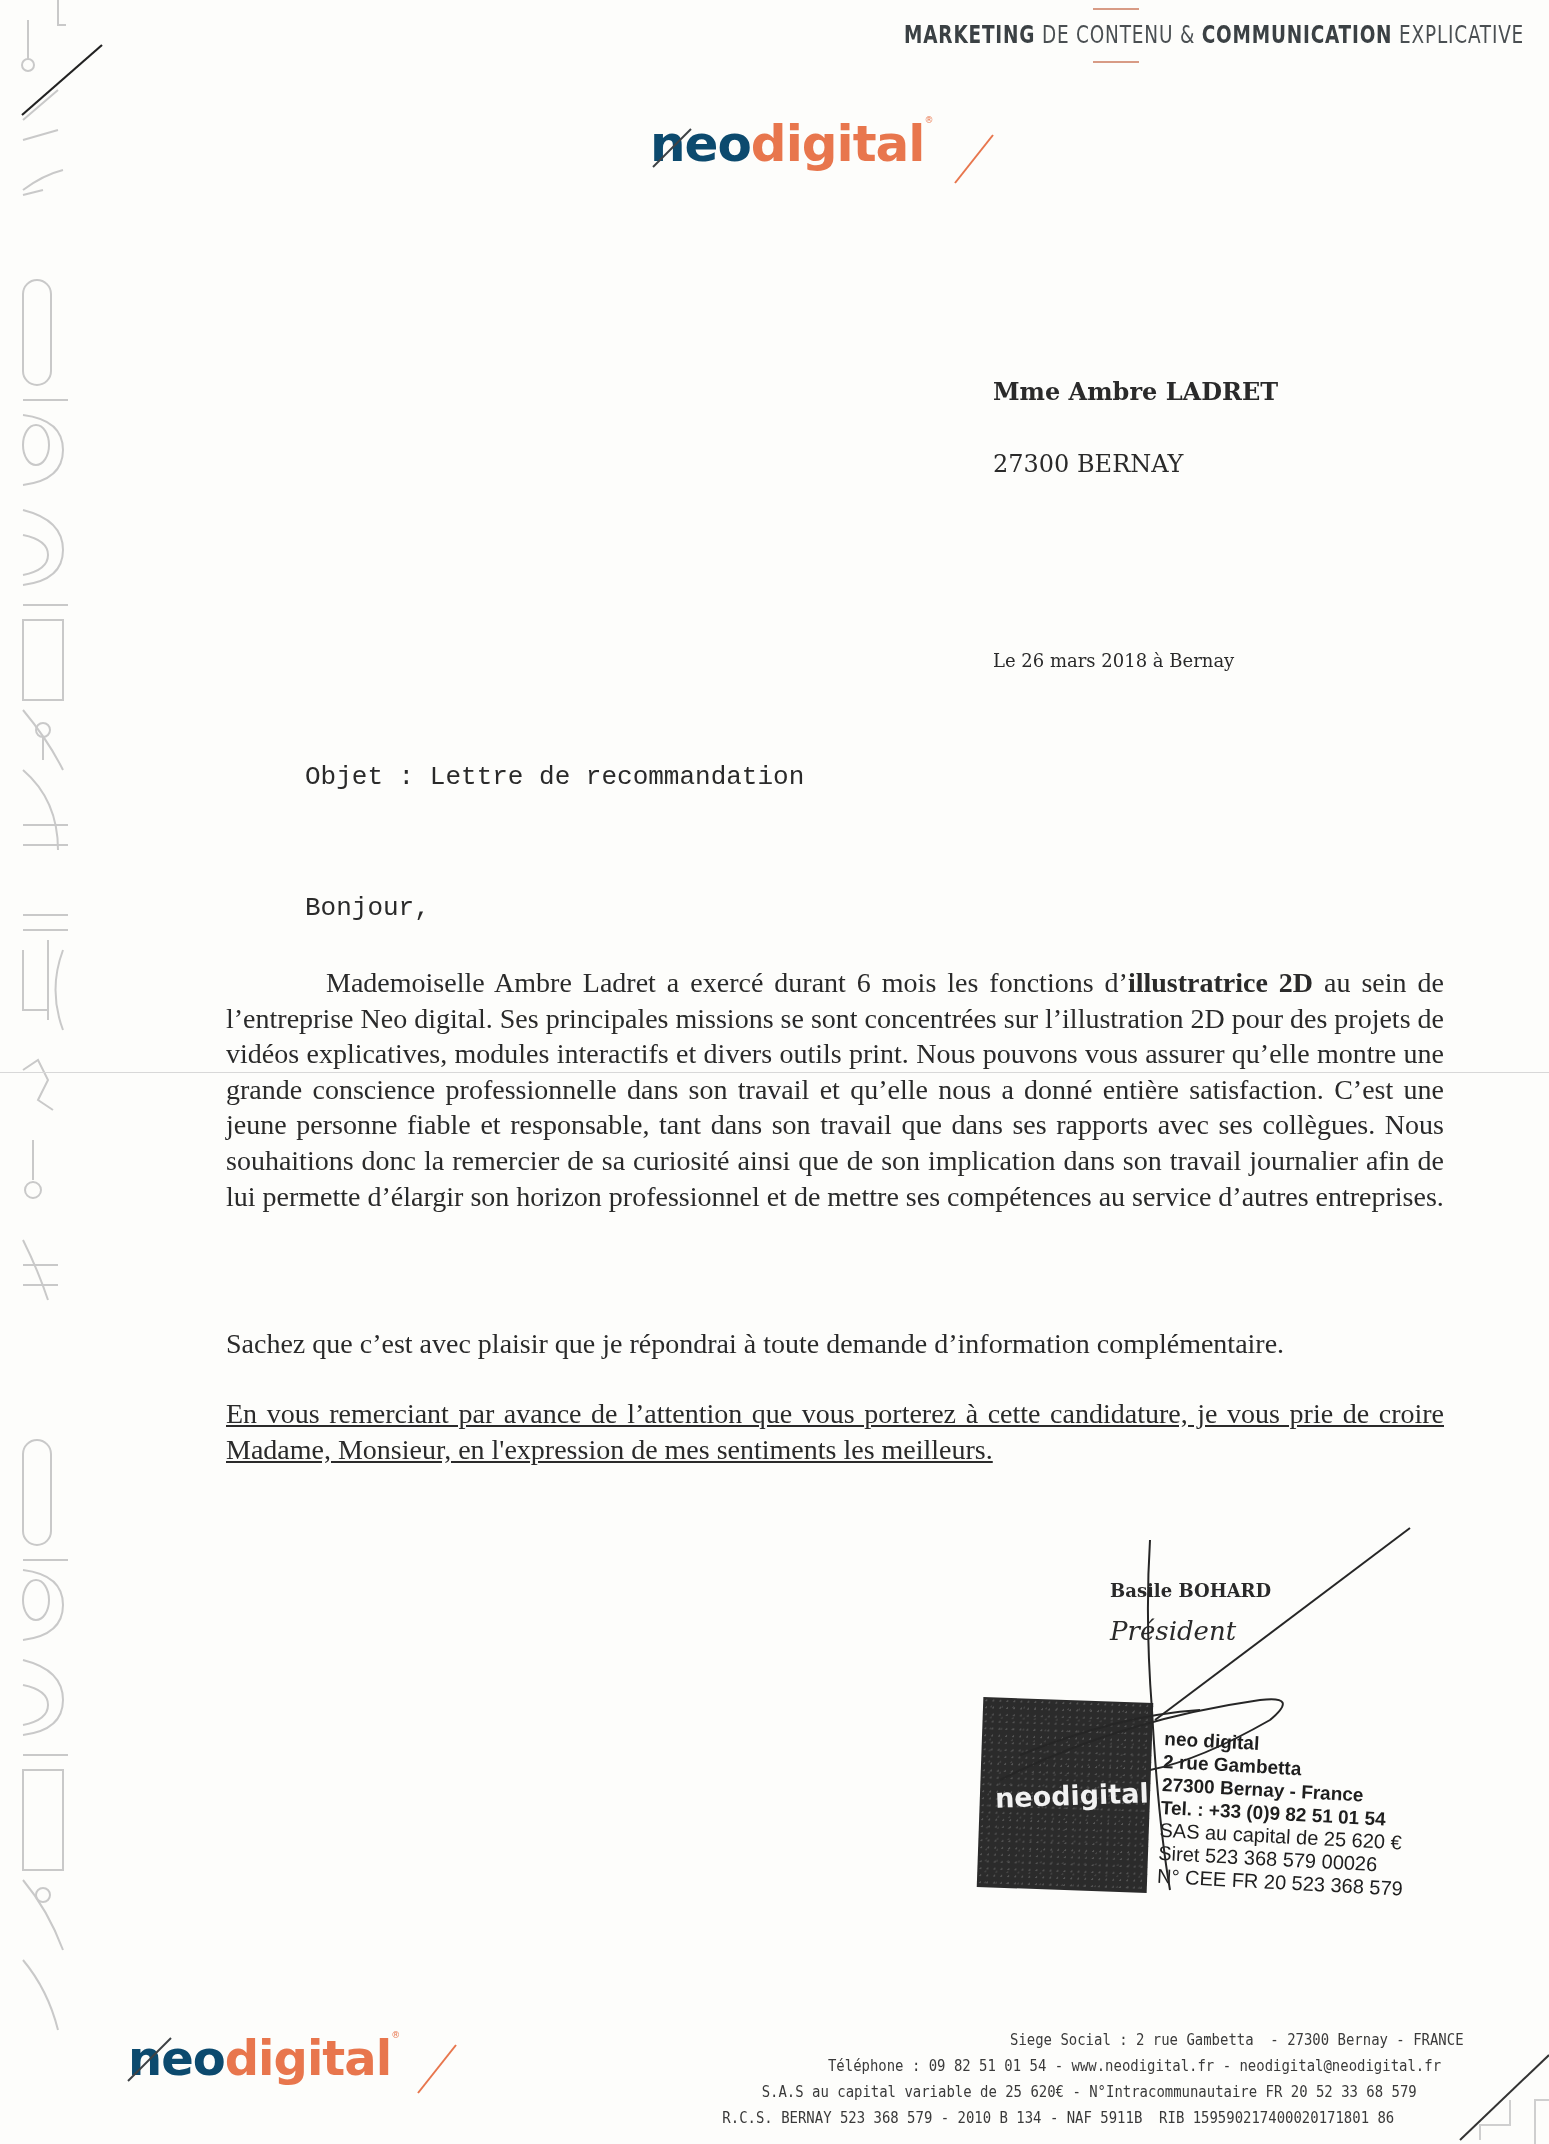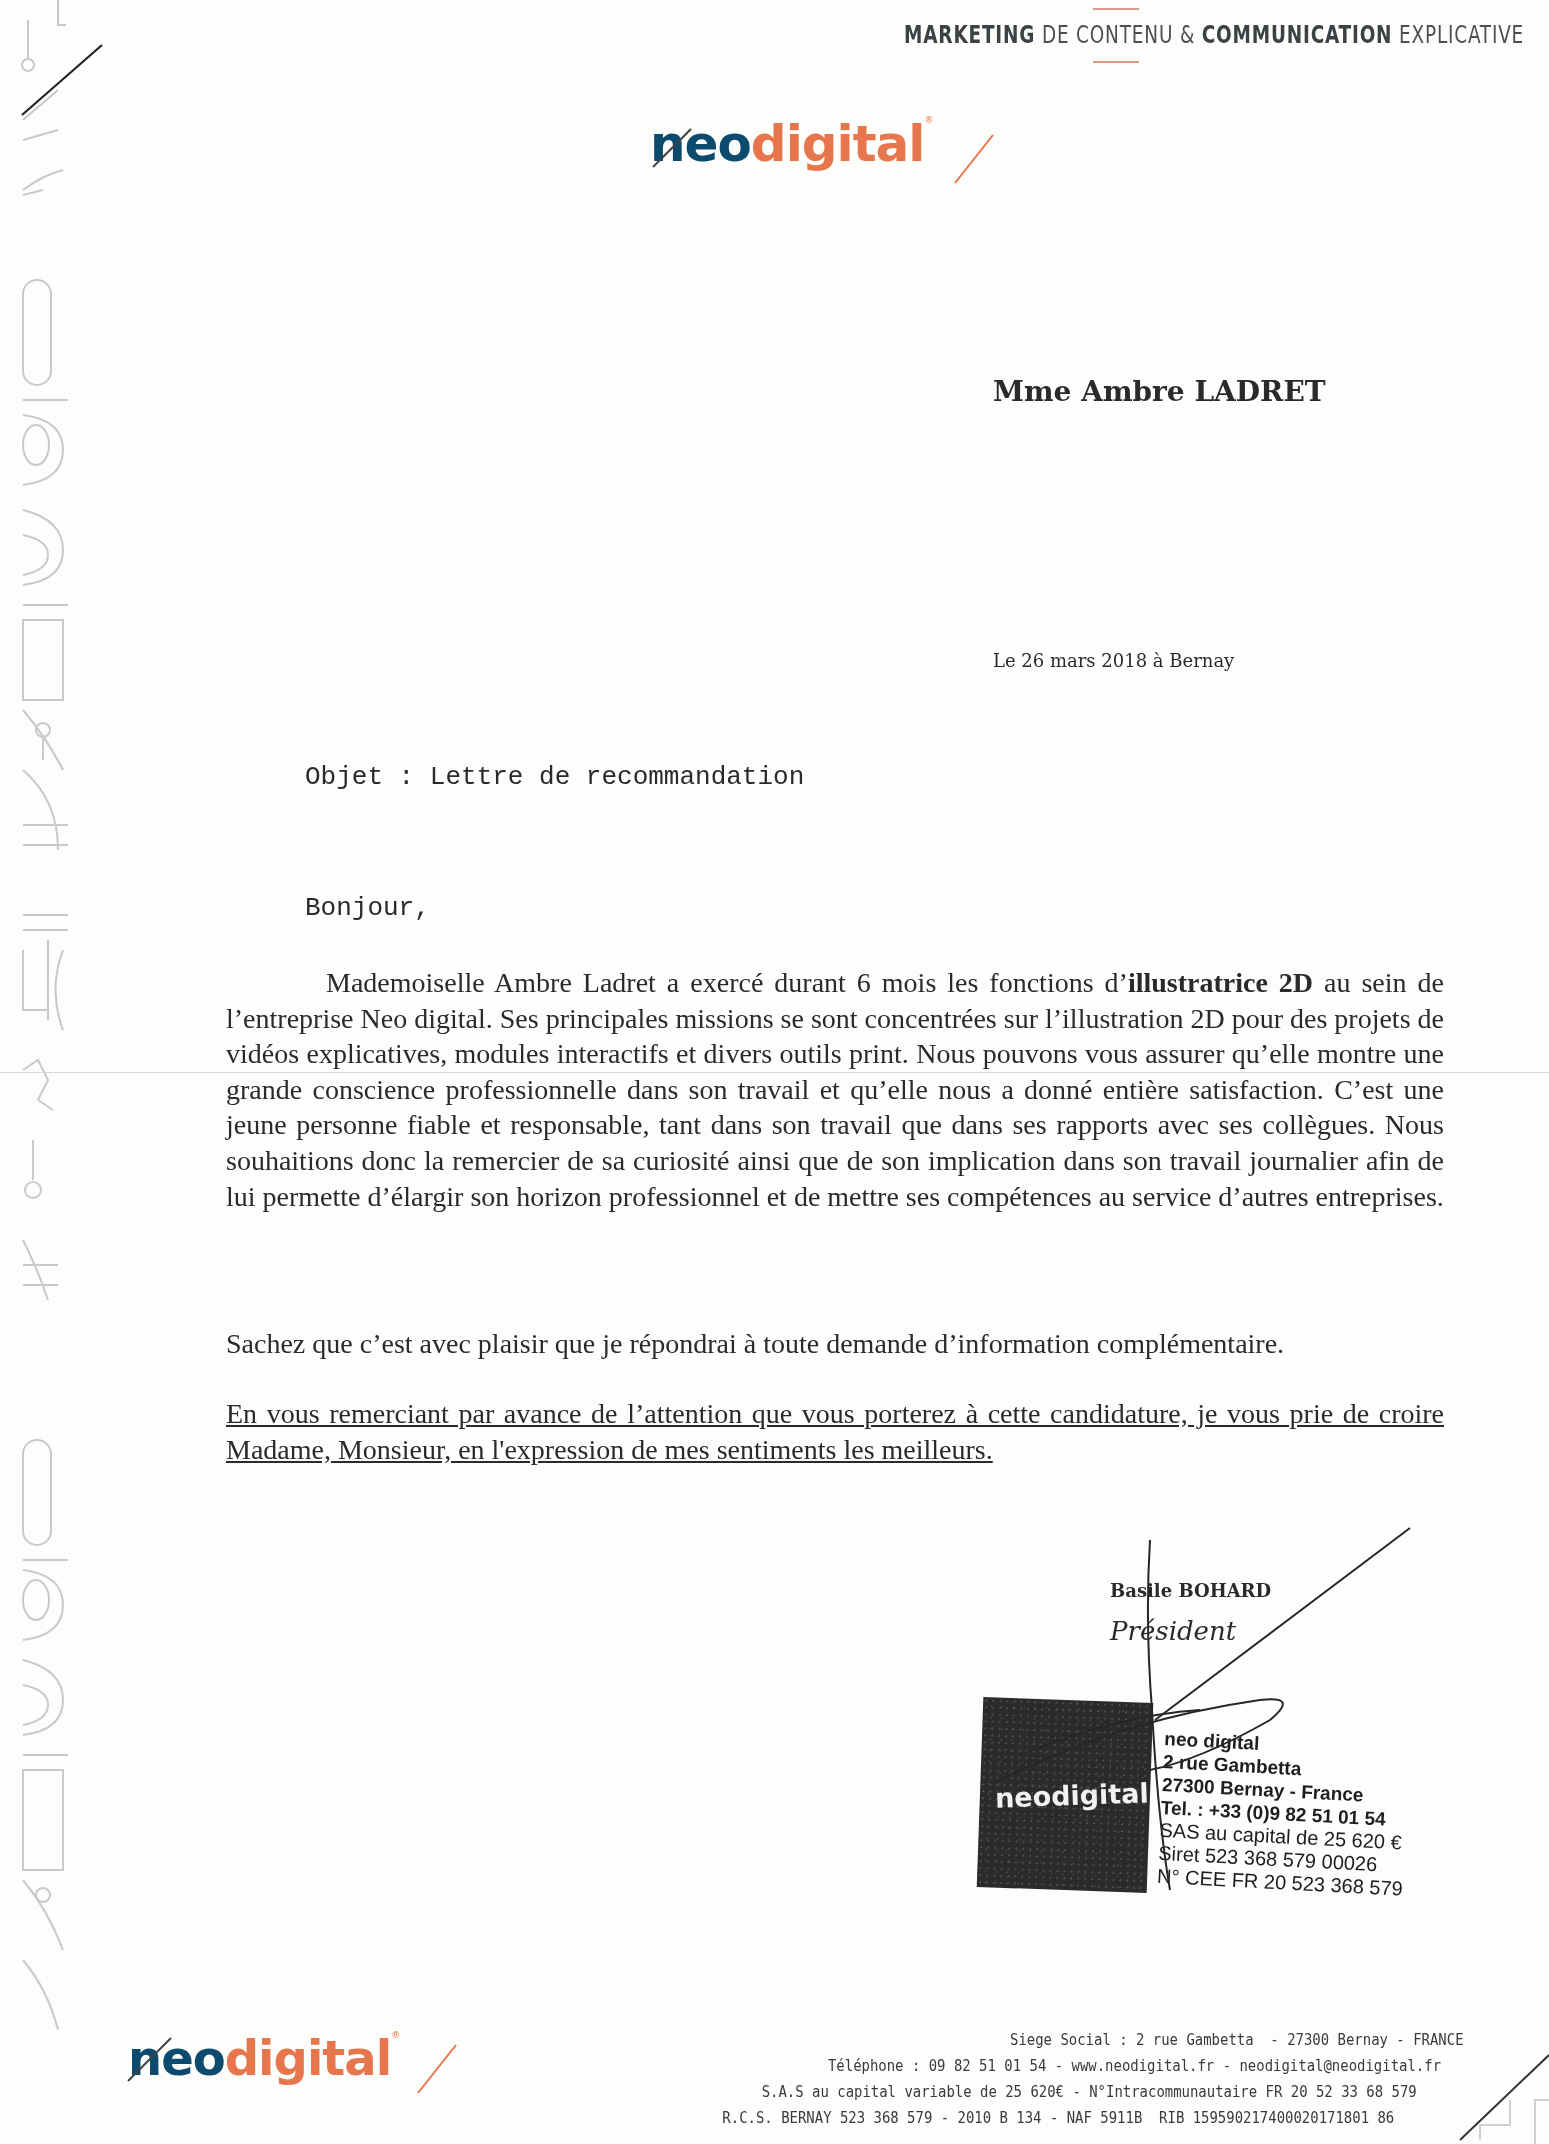--- a/index.html
+++ b/index.html
@@ -25,21 +25,21 @@
   .tagline b { font-weight: 700; color: #3b4144; }
   .tag-rule { width: 46px; height: 2px; background: #d89b85; left: 1093px; }
 
   
   .logo { font-family: "DejaVu Sans", sans-serif; font-weight: 700; letter-spacing: -1px; white-space: nowrap; }
   .logo .neo { color: #0c4a6e; }
   .logo .digital { color: #e8764d; }
   .logo .reg { color: #e8764d; font-size: 9px; vertical-align: top; font-weight: 400; }
 
   
-  .recipient { left: 993px; top: 356px; font-size: 28px; line-height: 72px; }
+  .recipient { left: 993px; top: 356px; font-size: 24px; line-height: 72px; }
   .recipient .name { font-weight: 700; }
   .date { left: 993px; top: 606px; font-size: 18px; margin-top: 44px; }
 
   .subject { left: 305px; top: 762px; font-size: 26px; font-family: Liberation Mono, monospace; }
   .greeting { left: 305px; top: 893px; font-size: 26px; font-family: Liberation Mono, monospace; }
 
   .body-text {
     left: 226px; width: 1218px; font-size: 26px; line-height: 35.6px;
     text-align: justify; font-family: "Liberation Serif", "DejaVu Serif", serif;
     font-size: 28px;
@@ -145,20 +145,21 @@
   <svg class="abs" style="left:305px;top:20px" width="40" height="50">
       <line x1="0" y1="48" x2="38" y2="0" stroke="#e8764d" stroke-width="2"></line>
     </svg>
   <div class="logo" style="font-size:50px;">
     <span class="neo">neo</span><span class="digital">digital</span><span class="reg">®</span>
   </div>
 </div>
 
 <div class="abs recipient">
   <div class="name">Mme Ambre LADRET</div>
+  <div>27300 BERNAY</div>
 </div>
 <div class="abs date">Le 26 mars 2018 à Bernay</div>
 
 <div class="abs subject">Objet : Lettre de recommandation</div>
 <div class="abs greeting">Bonjour,</div>
 
 <div class="abs body-text p1">
   <span>Mademoiselle Ambre Ladret a exercé durant 6 mois les fonctions d’</span><b>illustratrice 2D</b><span> au sein de l’entreprise Neo digital. Ses principales missions se sont concentrées sur l’illustration 2D pour des projets de vidéos explicatives, modules interactifs et divers outils print. Nous pouvons vous assurer qu’elle montre une grande conscience professionnelle dans son travail et qu’elle nous a donné entière satisfaction. C’est une jeune personne fiable et responsable, tant dans son travail que dans ses rapports avec ses collègues. Nous souhaitions donc la remercier de sa curiosité ainsi que de son implication dans son travail journalier afin de lui permette d’élargir son horizon professionnel et de mettre ses compétences au service d’autres entreprises.</span>
 </div>
 <div class="abs body-text p2">Sachez que c’est avec plaisir que je répondrai à toute demande d’information complémentaire.</div>

